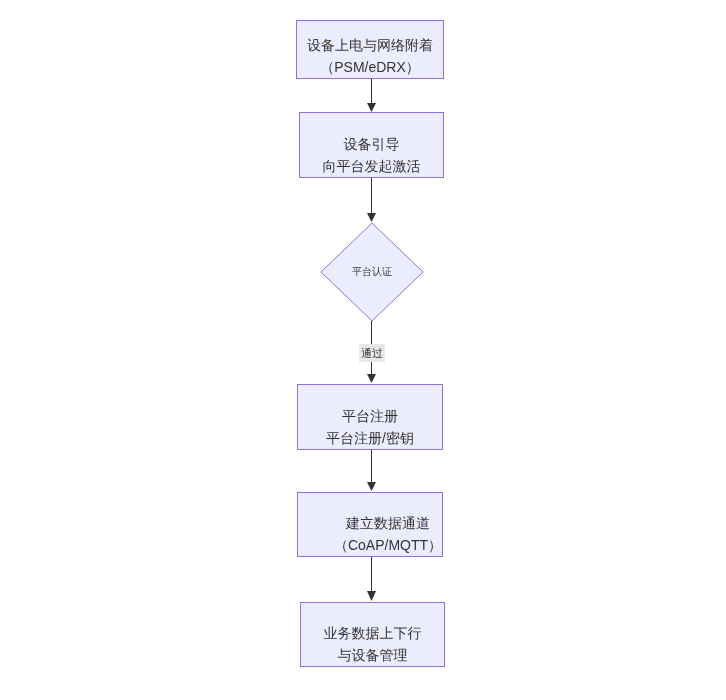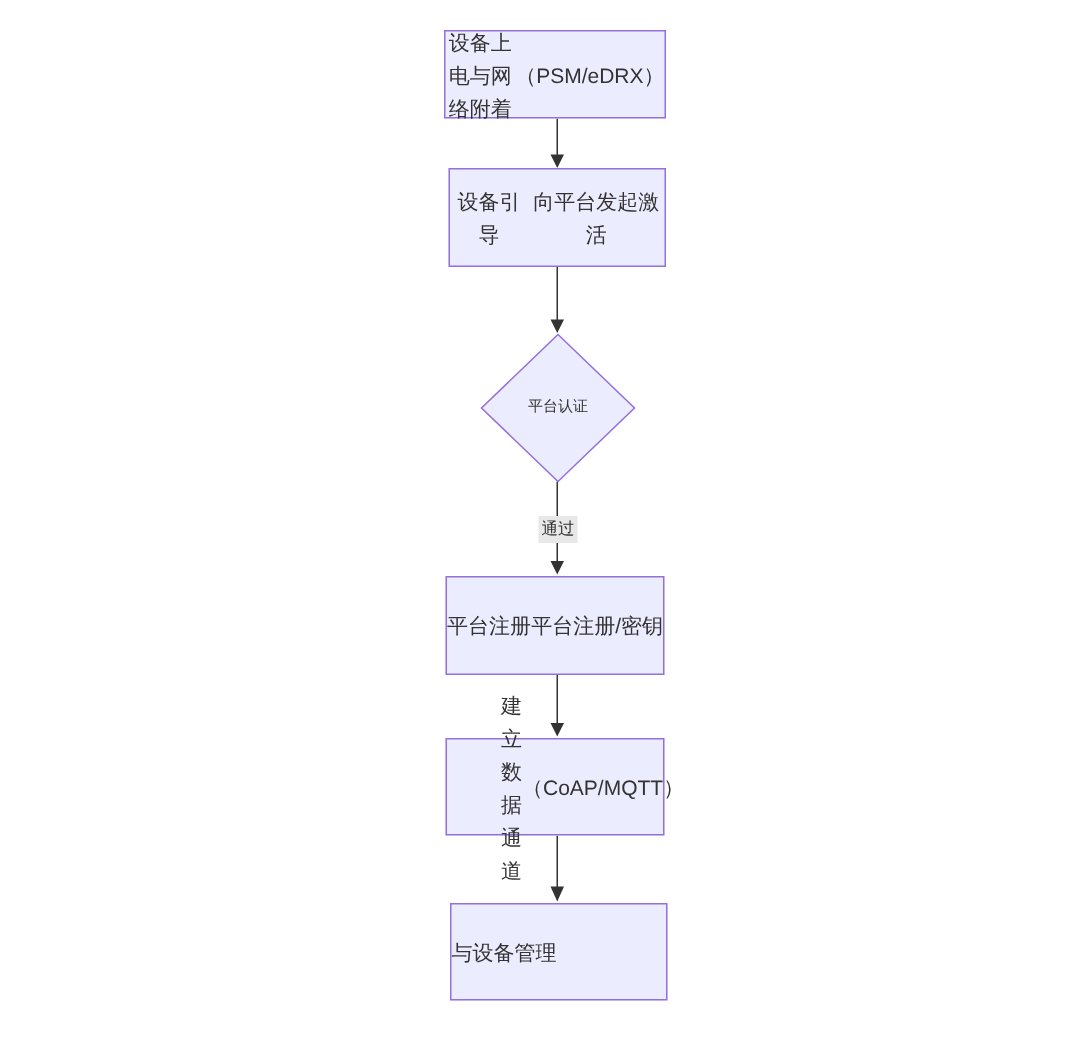--- a/index.html
+++ b/index.html
@@ -40,23 +40,23 @@
     fill: var(--node-fill);
     stroke: var(--node-border);
     stroke-width: 1;
   }
   .node {
     position: absolute;
     background: var(--node-fill);
     border: 1px solid var(--node-border);
     color: var(--text-color);
     display: flex;
-    flex-direction: row;
+    flex-direction: column;
     align-items: center;
-    justify-content: space-between;
+    justify-content: flex-end;
     text-align: center;
     font-size: 14px;
     line-height: 22px;
   }
   .diamond-label {
     position: absolute;
     color: var(--text-color);
     font-size: 10px;
     line-height: 22px;
     text-align: center;
@@ -117,16 +117,17 @@
     <div>平台注册</div>
     <div>平台注册/密钥</div>
   </div>
 
   <div class="node" style="left:297px; top:492px; width:146px; height:65px;padding-left:36px;">
     <div>建立数据通道</div>
     <div>（CoAP/MQTT）</div>
   </div>
 
   <div class="node" style="left:300px; top:602px; width:145px; height:65px;">
+    <div>业务数据上下行</div>
     <div>与设备管理</div>
   </div>
 
 </div>
 
 </body></html>

